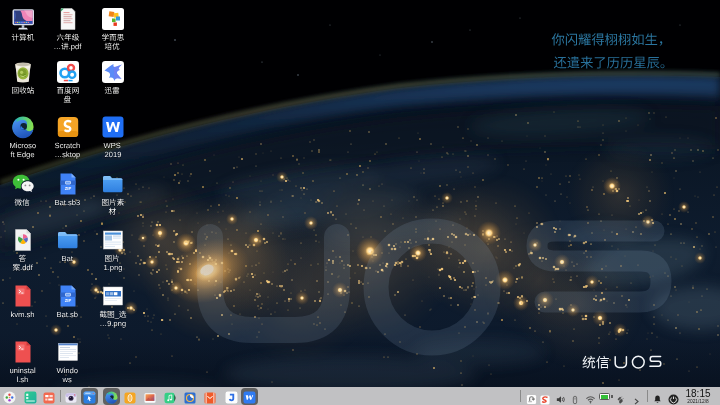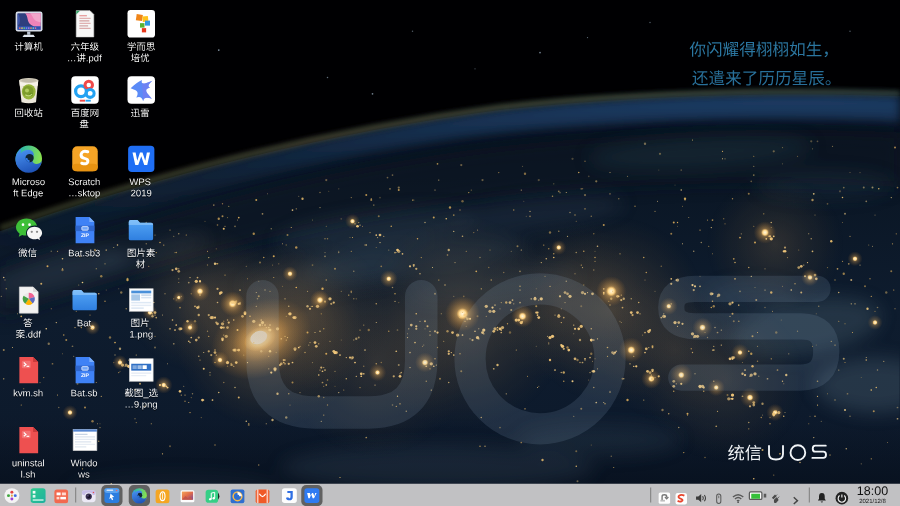--- a/index.html
+++ b/index.html
@@ -2260,16 +2260,16 @@
 <div style="position:absolute;left:646.5px;top:3px;width:1px;height:12px;background:#8a8a8a"></div>
 <div style="position:absolute;left:651.5px;top:3.5px;width:11px;height:11px"><svg width="100%" height="100%" viewBox="0 0 24 24">
           <path d="M12,3 q5,0 5,6 l0,4 l2,3 L5,16 l2,-3 l0,-4 q0,-6 5,-6 Z" fill="#222"></path>
 <path d="M9.8,18 a2.3,2.3 0 0 0 4.4,0 Z" fill="#222"></path>
         </svg></div>
 <div style="position:absolute;left:667.5px;top:3.5px;width:11px;height:11px"><svg width="100%" height="100%" viewBox="0 0 24 24">
           <circle cx="12" cy="12" r="11" fill="#222"></circle>
 <line x1="12" y1="5.5" x2="12" y2="11" stroke="#efefef" stroke-width="2"></line>
 <path d="M8,7.5 a6.5,6.5 0 1 0 8,0" fill="none" stroke="#efefef" stroke-width="2"></path>
         </svg></div>
-<div style="position:absolute;left:681px;top:2px;width:34px;text-align:center;color:#111;font-size:10px;font-weight:400;letter-spacing:0px;line-height:10px">18:00</div>
+<div style="position:absolute;left:681px;top:2px;width:34px;text-align:center;color:#111;font-size:10px;font-weight:400;letter-spacing:0px;line-height:10px">18:15</div>
 <div style="position:absolute;left:681px;top:11.5px;width:34px;text-align:center;color:#222;font-size:4.8px;line-height:5px">2021/12/8</div>
 </div>
 </div>
 
 </body></html>

